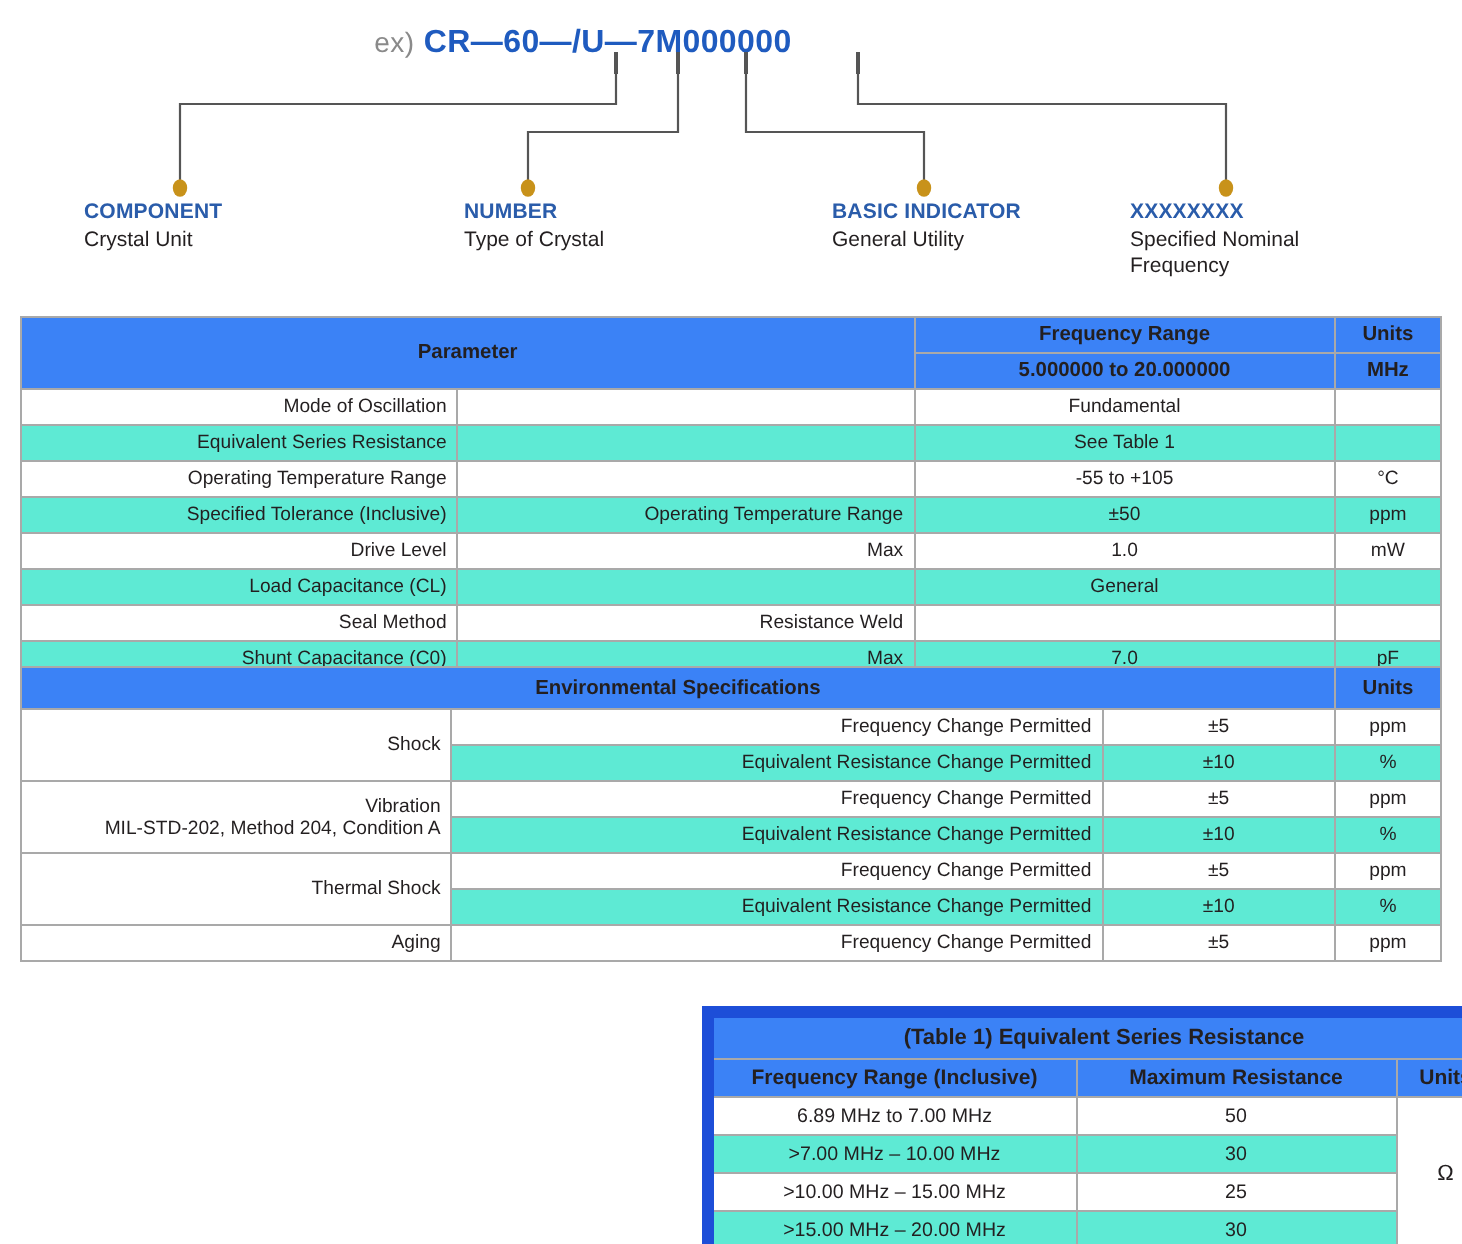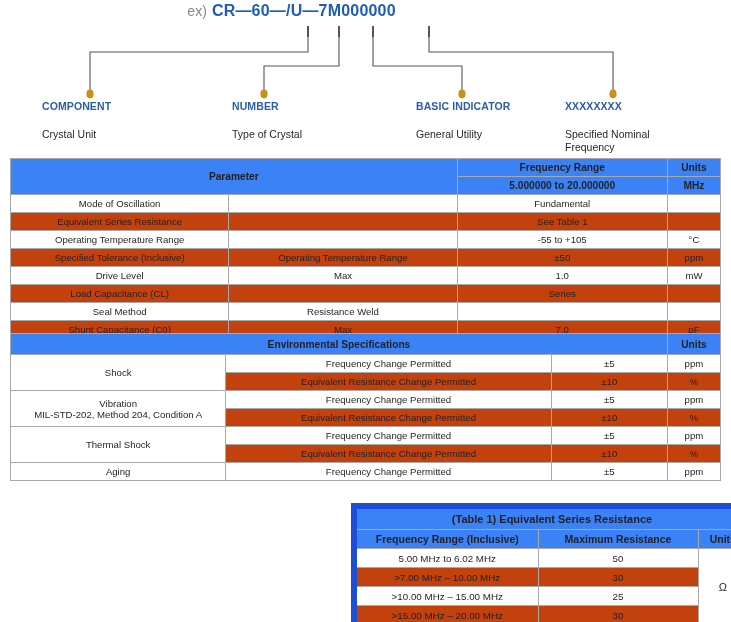--- a/index.html
+++ b/index.html
@@ -8,41 +8,41 @@
     background:#ffffff;
     font-family:"Liberation Sans", sans-serif;
     color:#231f20;
     overflow:hidden;
     position:relative;
   }
 
   
   .pn-area{position:relative;height:148px;}
   .pn-line{
-    position:absolute;top:2px;left:0;width:583px;
+    position:absolute;top:13px;left:0;width:583px;
     text-align:center;
     font-size:16px;font-weight:bold;letter-spacing:.2px;
   }
   .pn-ex{color:#8a8a8a;font-weight:normal;font-size:14px;}
   .pn-code{color:#1f5bbf;}
 
   .ticks{position:absolute;top:26px;left:0;width:731px;height:12px;}
   .tick{position:absolute;top:0;width:2px;height:11px;background:#555;}
 
   .leaders{position:absolute;top:30px;left:0;width:731px;height:70px;}
 
   .callouts{position:absolute;top:100px;left:0;width:731px;height:48px;}
   .callout{position:absolute;top:0;}
   .callout .ttl{
     color:#2a5caa;font-weight:bold;font-size:10.5px;
     letter-spacing:.1px;white-space:nowrap;line-height:13px;
   }
   .callout .desc{
     color:#231f20;font-size:10.5px;line-height:13px;
-    margin-top:15px;
+    margin-top:1px;
   }
 
   
   table{border-collapse:collapse;table-layout:fixed;}
   .sheet{
     margin:0 10px;
     width:711px;
     border:1px solid #7d7d7d;
   }
   .sheet td,.sheet th{
@@ -53,23 +53,23 @@
     font-weight:normal;
     color:#231f20;
   }
   .hdr{
     background:#3b82f6;
     font-weight:bold !important;
     text-align:center;
     font-size:10.2px !important;
   }
   .hdr-left{text-align:center;}
-  .zebra{background:#c2410c;}
+  .zebra{background:#5eead4;}
   .ctr{text-align:center;}
-  .lft{text-align:center;}
+  .lft{text-align:right;}
 
   .tbl1{position:absolute;top:158px;left:0;}
   .tbl2{position:absolute;top:333px;left:0;}
 
   
   .tbl3wrap{position:absolute;top:503px;left:325px;}
   .tbl3{
     width:396px;
     border:6px solid #1d4ed8;
     margin-left:26px;
@@ -182,21 +182,21 @@
       </tr>
       <tr>
         <td class="lft">Drive Level</td>
         <td class="lft">Max</td>
         <td class="ctr">1.0</td>
         <td class="ctr">mW</td>
       </tr>
       <tr class="zebra">
         <td class="lft">Load Capacitance (CL)</td>
         <td class="lft"></td>
-        <td class="ctr">Series</td>
+        <td class="ctr">General</td>
         <td class="ctr"></td>
       </tr>
       <tr>
         <td class="lft">Seal Method</td>
         <td class="lft">Resistance Weld</td>
         <td class="ctr"></td>
         <td class="ctr"></td>
       </tr>
       <tr class="zebra">
         <td class="lft">Shunt Capacitance (C0)</td>
@@ -281,21 +281,21 @@
     <tbody>
       <tr>
         <td class="hdr title" colspan="3" style="height:16px">(Table 1) Equivalent Series Resistance</td>
       </tr>
       <tr>
         <td class="hdr">Frequency Range (Inclusive)</td>
         <td class="hdr">Maximum Resistance</td>
         <td class="hdr">Units</td>
       </tr>
       <tr>
-        <td class="ctr">5.00 MHz to 6.02 MHz</td>
+        <td class="ctr">6.89 MHz to 7.00 MHz</td>
         <td class="ctr">50</td>
         <td class="ctr" rowspan="4" style="font-size:11px">Ω</td>
       </tr>
       <tr class="zebra">
         <td class="ctr">&gt;7.00 MHz – 10.00 MHz</td>
         <td class="ctr">30</td>
       </tr>
       <tr>
         <td class="ctr">&gt;10.00 MHz – 15.00 MHz</td>
         <td class="ctr">25</td>

